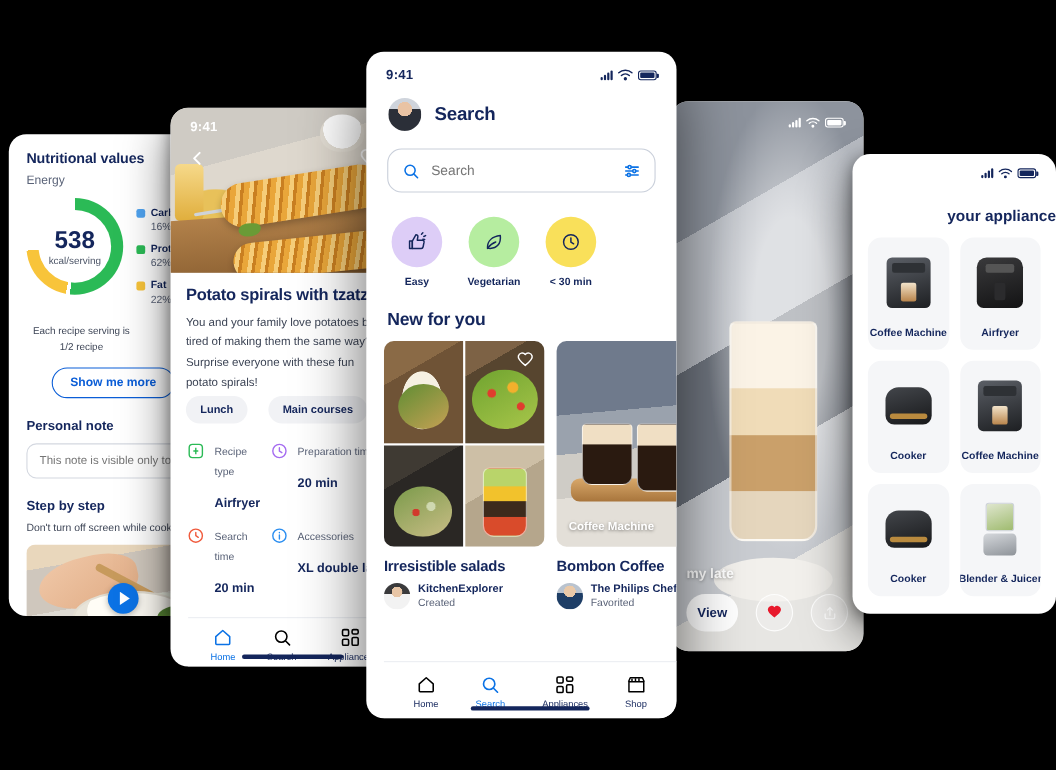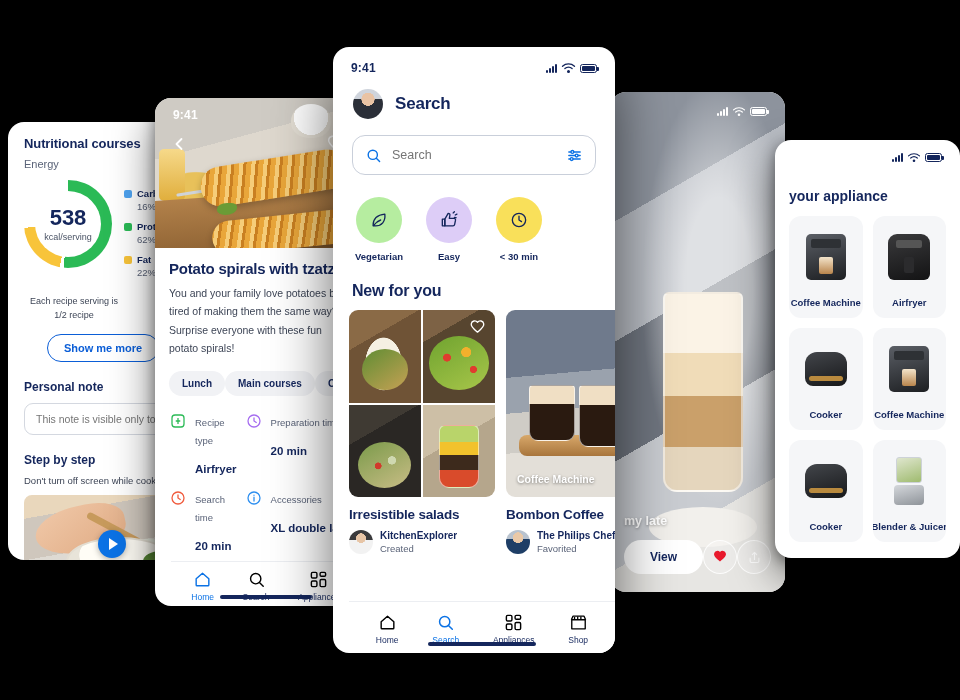--- a/index.html
+++ b/index.html
@@ -138,21 +138,21 @@
   .hero-herb{position:absolute;left:30%;bottom:22%;width:20px;height:12px;background:#6a9b36;border-radius:50% 30% 60% 40%;}
   .hero-oil{position:absolute;left:2%;top:34%;width:26px;height:52px;background:linear-gradient(180deg,#f6d98a,#e0ae3c);border-radius:5px;}
   .hero-top {
     position:absolute; left:0; right:0; top:0; padding: 4px 0 0 0;
   }
   .hero-ctrls{display:flex;align-items:center;justify-content:space-between;padding:6px 14px 0;}
   .icon-back, .icon-heart-o { width: 20px; height: 20px; color:#fff; }
   .recipe-body { padding: 12px 14px 0 14px; }
   .r-title { font-size: 15px; font-weight: bold; color: #14265c; white-space: nowrap; letter-spacing: -.2px;}
   .r-desc { font-size: 10.5px; color: #3d4556; line-height: 1.75; margin-top: 7px; }
-  .chips { display:flex; gap: 0; margin-top: 13px; }
+  .chips { display:flex; gap: 19px; margin-top: 2px; }
   .chip {
     background:#f1f2f5; border-radius: 18px; padding: 7px 13px;
     font-size: 10px; color:#14265c; font-weight: 600; white-space: nowrap;
   }
   .meta-grid { display:grid; grid-template-columns: 1fr 1fr; gap: 14px 8px; margin-top: 16px; }
   .meta { display:flex; gap:8px; align-items:flex-start; }
   .meta-ic { width: 18px; height: 18px; flex:none; }
   .meta-lbl { font-size: 9.5px; color:#5a6378; }
   .meta-val { font-size: 11.5px; color:#14265c; font-weight: bold; margin-top: 15px; white-space:nowrap;}
 
@@ -182,42 +182,42 @@
       linear-gradient(150deg,#8d939d 0 22%, #b9bdc4 22% 42%, #6f757f 42% 62%, #c9ccd1 62% 80%, #e7e6e3 80% 100%);
   }
   .coffee-glass {
     position:absolute; left: 30%; top: 40%; width: 46%; height: 40%;
     background: linear-gradient(180deg,#fbf3e6 0 30%, #f0dcb8 30% 52%, #caa06a 52% 78%, #e5d6bd 78% 100%);
     border-radius: 6px 6px 14px 14px; border: 2px solid rgba(255,255,255,.55);
   }
   .coffee-saucer{position:absolute;left:22%;bottom:9%;width:62%;height:8%;background:#f2f0ec;border-radius:50%;}
   .coffee-actions {
     position:absolute; left:0; right:0; bottom: 18px;
-    display:flex; align-items:center; gap: 0; padding: 0 14px; justify-content: center;
+    display:flex; align-items:center; gap: 16px; padding: 0 14px; justify-content: center;
   }
   .view-btn {
     flex: 1; background:#fff; border-radius: 22px; padding: 10px 0;
     text-align:center; font-size: 12px; font-weight:bold; color:#14265c;
     font-family: inherit; border: none; cursor: pointer;
   }
   .circ-btn {
     width: 34px; height: 34px; border-radius: 50%;
     border: 1.6px solid rgba(255,255,255,.85);
     background: rgba(255,255,255,.22);
     display:flex; align-items:center; justify-content:center; flex:none; cursor:pointer;
   }
   .coffee-cap {
     position:absolute; left: 14px; bottom: 64px;
     font-size: 12.5px; font-weight:bold; color:#fff; white-space:nowrap;
     text-shadow: 0 1px 3px rgba(0,0,0,.35);
   }
 
   
   #panel-appliances { left: 775px; top: 140px; width: 185px; height: 418px; }
-  .ap-head { font-size: 14px; font-weight:bold; color:#14265c; padding: 22px 0 0 14px; white-space: nowrap;}
+  .ap-head { font-size: 14px; font-weight:bold; color:#14265c; padding: 22px 0 0 14px; white-space: nowrap; text-align: right;}
   .ap-grid {
     display:grid; grid-template-columns: 1fr 1fr; gap: 10px;
     padding: 12px 14px 0 14px;
   }
   .ap-card {
     background:#f5f6f8; border-radius: 12px; height: 102px;
     display:flex; flex-direction:column; align-items:center; justify-content:flex-end;
     padding-bottom: 10px; cursor:pointer; overflow:hidden;
   }
   .ap-img { flex: 1; display:flex; align-items:center; justify-content:center; width:100%; }
@@ -235,21 +235,21 @@
   .dev-cooker{width:42px;height:34px;background:linear-gradient(165deg,#43464b,#17181a);border-radius:12px 12px 8px 8px;position:relative;}
   .dev-cooker::after{content:"";position:absolute;left:4px;right:4px;bottom:5px;height:5px;background:#b98a3e;border-radius:3px;}
 </style>
 </head>
 <body>
 
 <div class="stage">
 
   <div class="panel" id="panel-nutrition">
     <div class="p1-pad">
-      <div class="p1-title">Nutritional courses</div>
+      <div class="p1-title">Nutritional values</div>
       <div class="p1-sub">Energy</div>
 
       <div class="donut-row">
         <div class="donut" id="donut-chart" style="background: conic-gradient(transparent -90deg, rgb(79, 163, 240) -90deg, rgb(79, 163, 240) -37.4deg, transparent -37.4deg, transparent -32.4deg, rgb(43, 186, 86) -32.4deg, rgb(43, 186, 86) 185.8deg, transparent 185.8deg, transparent 190.8deg, rgb(248, 196, 58) 190.8deg, rgb(248, 196, 58) 265deg, transparent 265deg);">
           <div class="donut-txt">
             <div class="donut-val">538</div>
             <div class="donut-unit">kcal/serving</div>
           </div>
         </div>
         <div class="legend">
@@ -564,39 +564,39 @@
             <path d="M4 7h16M4 12h16M4 17h16"></path>
             <circle cx="9" cy="7" r="2" fill="#fff"></circle>
             <circle cx="15" cy="12" r="2" fill="#fff"></circle>
             <circle cx="8" cy="17" r="2" fill="#fff"></circle>
           </svg>
       </span>
     </div>
 
     <div style="display:flex;gap:16px;padding:22px 19px 0;overflow:hidden;">
       <div style="text-align:center;flex:none;width:54px;">
-        <span style="width:46px;height:46px;border-radius:50%;background:#b6eda0;display:flex;align-items:center;justify-content:center;margin:0 auto;">
-          <svg width="20" height="20" viewBox="0 0 24 24" fill="none" stroke="#14265c" stroke-width="1.6" stroke-linecap="round" stroke-linejoin="round">
-              <path d="M5 18c0-7 5-12 14-13 1 9-4 14-11 14-2 0-3-.4-3-1z"></path>
-              <path d="M5 19c3-4 6-6 9-7"></path>
-            </svg>
-        </span>
-        <div style="font-size:9.5px;font-weight:bold;color:#14265c;margin-top:8px;">Vegetarian</div>
-      </div>
-      <div style="text-align:center;flex:none;width:54px;">
         <span style="width:46px;height:46px;border-radius:50%;background:#ddcdf7;display:flex;align-items:center;justify-content:center;margin:0 auto;">
           <svg width="20" height="20" viewBox="0 0 24 24" fill="none" stroke="#14265c" stroke-width="1.6" stroke-linecap="round" stroke-linejoin="round">
               <path d="M7 11v8H4v-8z"></path>
               <path d="M7 11l4-7c1.6 0 2.4 1.1 2 2.6L12.4 10H18c1.2 0 2 1 1.8 2.2l-1 5c-.2 1-1 1.8-2 1.8H7z"></path>
               <path d="M17 3.5l1.5-1.5M19.5 6l2-1M18.5 9l2 .2"></path>
             </svg>
         </span>
         <div style="font-size:9.5px;font-weight:bold;color:#14265c;margin-top:8px;">Easy</div>
       </div>
       <div style="text-align:center;flex:none;width:54px;">
+        <span style="width:46px;height:46px;border-radius:50%;background:#b6eda0;display:flex;align-items:center;justify-content:center;margin:0 auto;">
+          <svg width="20" height="20" viewBox="0 0 24 24" fill="none" stroke="#14265c" stroke-width="1.6" stroke-linecap="round" stroke-linejoin="round">
+              <path d="M5 18c0-7 5-12 14-13 1 9-4 14-11 14-2 0-3-.4-3-1z"></path>
+              <path d="M5 19c3-4 6-6 9-7"></path>
+            </svg>
+        </span>
+        <div style="font-size:9.5px;font-weight:bold;color:#14265c;margin-top:8px;">Vegetarian</div>
+      </div>
+      <div style="text-align:center;flex:none;width:54px;">
         <span style="width:46px;height:46px;border-radius:50%;background:#f9e05a;display:flex;align-items:center;justify-content:center;margin:0 auto;">
           <svg width="20" height="20" viewBox="0 0 24 24" fill="none" stroke="#14265c" stroke-width="1.6" stroke-linecap="round">
               <circle cx="12" cy="12" r="8"></circle>
               <path d="M12 7.5V12l3 2"></path>
             </svg>
         </span>
         <div style="font-size:9.5px;font-weight:bold;color:#14265c;margin-top:8px;">&lt; 30 min</div>
       </div>
     </div>
 

